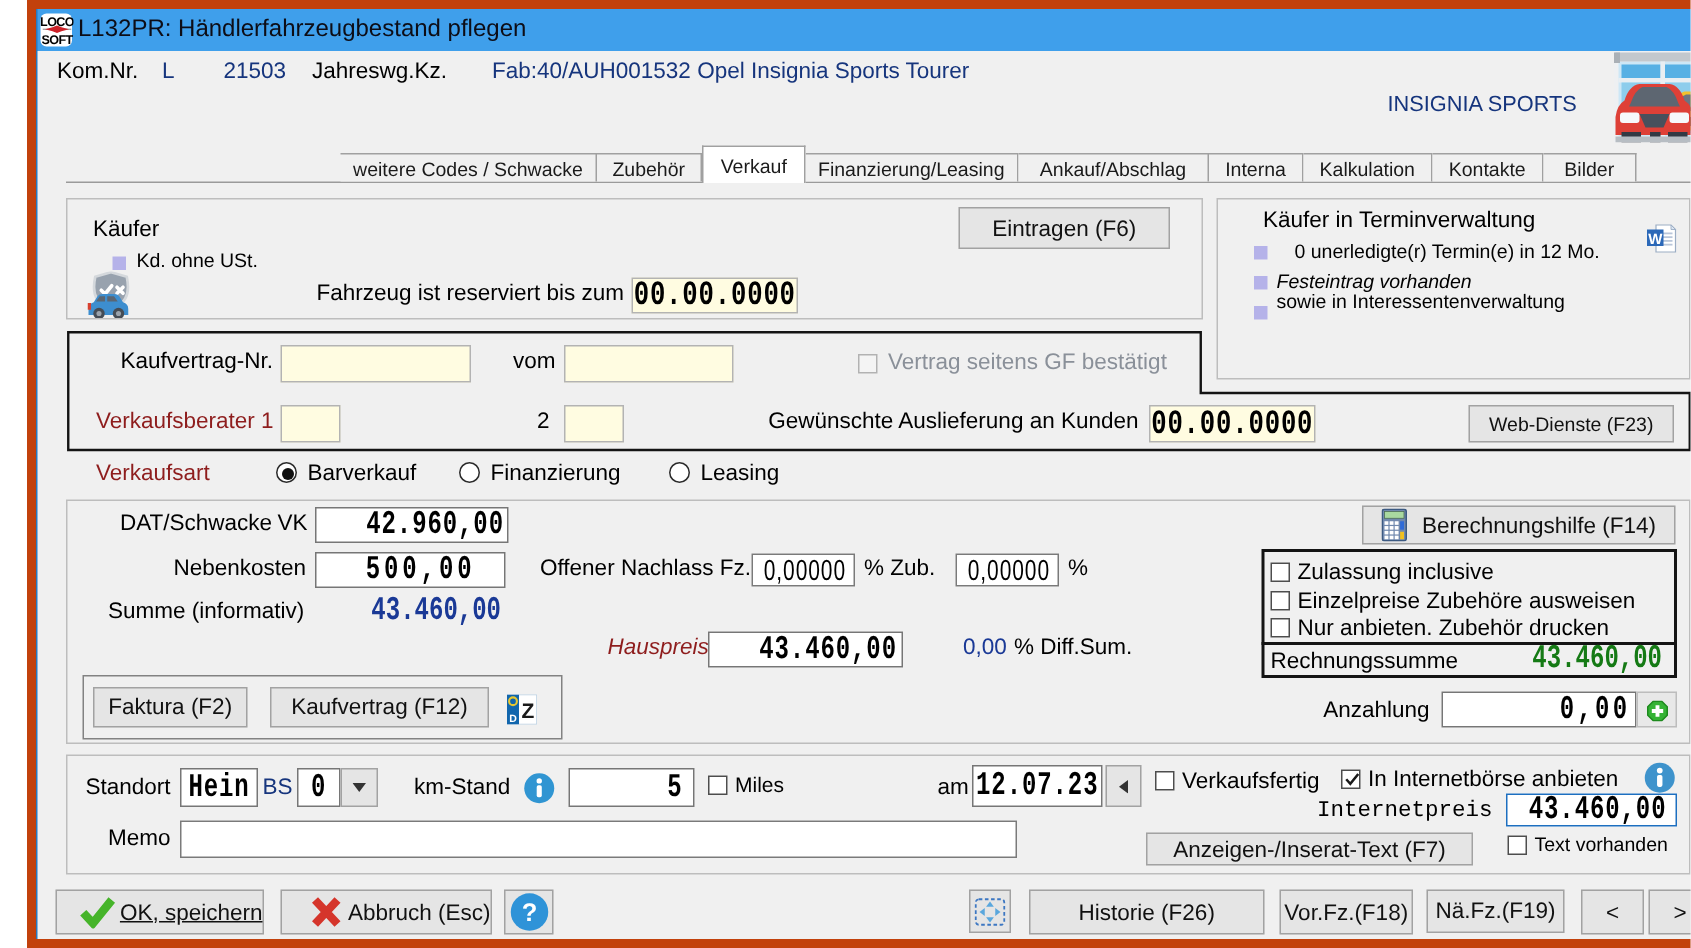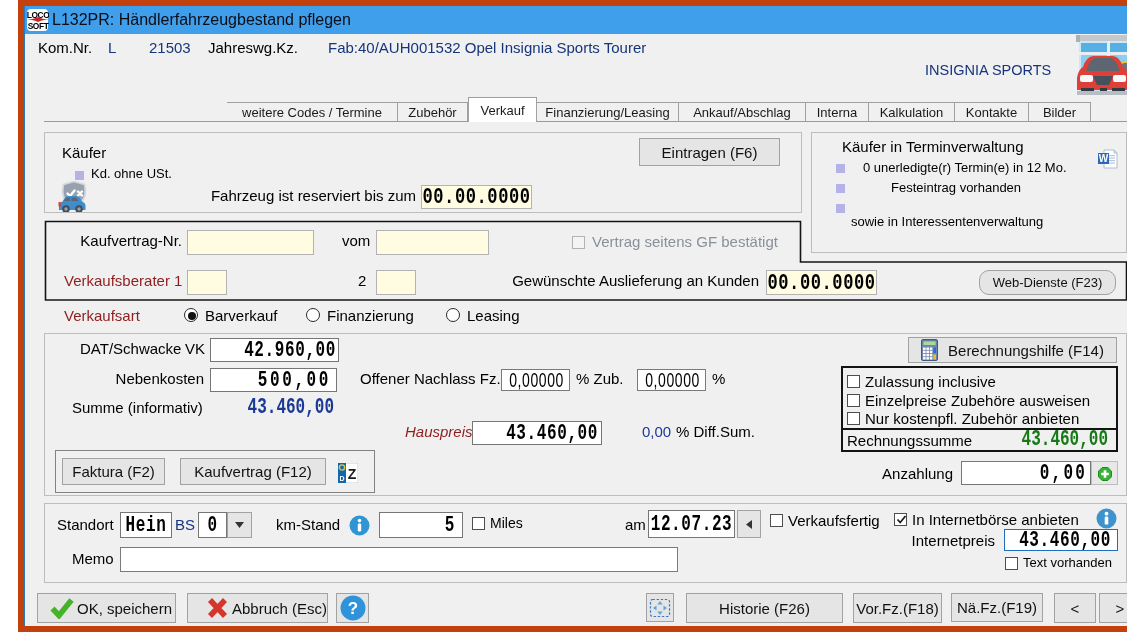--- a/index.html
+++ b/index.html
@@ -76,21 +76,21 @@
     <rect x="37" y="41" width="13" height="7" rx="2" fill="#f6f8fa"></rect>
     <path d="M17,42 L37,42 L33,51 L21,51 Z" fill="#48505c"></path>
     <rect x="5" y="54" width="13" height="7" fill="#333a44"></rect>
     <rect x="36" y="54" width="13" height="7" fill="#333a44"></rect>
     <rect x="24" y="54" width="7" height="7" fill="#333a44"></rect>
     <rect x="1" y="57" width="63" height="4" fill="#b7bdc3"></rect>
   </svg>
 
   <div class="abs" style="left:20px;top:115px;width:1086px;height:1px;background:#9a9a9a;"></div>
 
-  <div class="abs tabI" style="left:203px;top:96px;width:171px;">weitere Codes / Termine</div>
+  <div class="abs tabI" style="left:203px;top:96px;width:171px;">weitere Codes / Schwacke</div>
   <div class="abs tabI" style="left:374px;top:96px;width:70px;">Zubehör</div>
   <div class="abs tabA" style="left:444px;top:91px;width:69px;">Verkauf</div>
   <div class="abs tabI" style="left:513px;top:96px;width:142px;">Finanzierung/Leasing</div>
   <div class="abs tabI" style="left:655px;top:96px;width:127px;">Ankauf/Abschlag</div>
   <div class="abs tabI" style="left:782px;top:96px;width:63px;">Interna</div>
   <div class="abs tabI" style="left:845px;top:96px;width:86px;">Kalkulation</div>
   <div class="abs tabI" style="left:931px;top:96px;width:74px;">Kontakte</div>
   <div class="abs tabI" style="left:1005px;top:96px;width:62px;">Bilder</div>
 
   <div class="gbox" style="left:20px;top:126px;width:758px;height:81px;"></div>
@@ -126,61 +126,61 @@
     <rect x="8" y="6" width="9" height="1.2" fill="#b9c6da"></rect>
     <rect x="8" y="8.5" width="9" height="1.2" fill="#b9c6da"></rect>
     <rect x="8" y="11" width="9" height="1.2" fill="#b9c6da"></rect>
     <rect x="8" y="13.5" width="9" height="1.2" fill="#b9c6da"></rect>
     <rect x="0" y="4" width="11" height="11" fill="#2b68b8"></rect>
     <text x="5.5" y="13.4" text-anchor="middle" font-family="Liberation Sans" font-size="10" font-weight="bold" fill="#fff">W</text>
   </svg>
   <div class="sq" style="left:812px;top:158px;"></div>
   <div class="lbl s13" style="left:839px;top:154px;height:14px;">0 unerledigte(r) Termin(e) in 12 Mo.</div>
   <div class="sq" style="left:812px;top:178px;"></div>
-  <div class="lbl s13" style="left:867px;top:174px;height:14px;">Festeintrag vorhanden</div>
+  <div class="lbl s13" style="left:827px;top:174px;height:14px;font-style:italic;">Festeintrag vorhanden</div>
   <div class="sq" style="left:812px;top:198px;"></div>
-  <div class="lbl s13" style="left:827px;top:208px;height:14px;">sowie in Interessentenverwaltung</div>
+  <div class="lbl s13" style="left:827px;top:187px;height:14px;">sowie in Interessentenverwaltung</div>
 
   <svg class="abs" style="left:19px;top:213px;" width="1088" height="86" viewBox="0 0 1088 86">
     <path d="M2.5,2.5 L757.5,2.5 L757.5,43 L1083.5,43 L1083.5,81 L2.5,81 Z" fill="none" stroke="#141414" stroke-width="1.6"></path>
   </svg>
   <div class="lbl r" style="left:55px;top:226px;width:103px;height:16px;">Kaufvertrag-Nr.</div>
   <div class="yinp" style="left:163px;top:224px;width:127px;height:25px;"></div>
   <div class="lbl" style="left:318px;top:226px;height:16px;">vom</div>
   <div class="yinp" style="left:352px;top:224px;width:113px;height:25px;"></div>
   <div class="cb" style="left:548px;top:230px;border-color:#b2b2b2;background:#f4f4f4;"></div>
   <div class="lbl" style="left:568px;top:227px;height:16px;color:#8a9099;">Vertrag seitens GF bestätigt</div>
 
   <div class="lbl dred" style="left:40px;top:266px;height:16px;">Verkaufsberater 1</div>
   <div class="yinp" style="left:163px;top:264px;width:40px;height:25px;"></div>
   <div class="lbl" style="left:334px;top:266px;height:16px;">2</div>
   <div class="yinp" style="left:352px;top:264px;width:40px;height:25px;"></div>
   <div class="lbl r" style="left:493px;top:266px;width:242px;height:16px;">Gewünschte Auslieferung an Kunden</div>
   <div class="yinp lbl mono" style="left:742px;top:264px;width:111px;height:25px;font-size:16px;justify-content:center;letter-spacing:0.5px;">
       <i class="tall dt">00.00.0000</i>
     </div>
-  <div class="btn s13" style="left:955px;top:264px;width:137px;height:25px;font-size:13px;border-radius:10px;">Web-Dienste (F23)</div>
+  <div class="btn s13" style="left:955px;top:264px;width:137px;height:25px;font-size:13px;">Web-Dienste (F23)</div>
 
   <div class="lbl dred" style="left:40px;top:301px;height:16px;">Verkaufsart</div>
   <div class="radio" style="left:160px;top:302px;"></div>
   <div class="abs" style="left:164px;top:306px;width:8px;height:8px;border-radius:50%;background:#111;"></div>
   <div class="lbl" style="left:181px;top:301px;height:16px;">Barverkauf</div>
   <div class="radio" style="left:282px;top:302px;"></div>
   <div class="lbl" style="left:303px;top:301px;height:16px;">Finanzierung</div>
   <div class="radio" style="left:422px;top:302px;"></div>
   <div class="lbl" style="left:443px;top:301px;height:16px;">Leasing</div>
 
   <div class="gbox" style="left:20px;top:327px;width:1083px;height:163px;"></div>
   <div class="lbl" style="left:56px;top:334px;height:16px;">DAT/Schwacke</div>
   <div class="lbl r" style="left:140px;top:334px;width:41px;height:16px;">VK</div>
   <div class="inp" style="left:186px;top:332px;width:129px;height:24px;padding-right:2px;">
       <i>42.960,00</i>
     </div>
   <div class="lbl r" style="left:92px;top:364px;width:88px;height:16px;">Nebenkosten</div>
-  <div class="inp" style="left:186px;top:362px;width:127px;height:24px;padding-right:5px;letter-spacing:2.6px;align-items:center;">
+  <div class="inp" style="left:186px;top:362px;width:127px;height:24px;padding-right:19px;letter-spacing:2.6px;align-items:center;">
       <i>500,00</i>
     </div>
   <div class="lbl" style="left:336px;top:364px;height:16px;">Offener Nachlass Fz.</div>
   <div class="inp" style="left:477px;top:363px;width:69px;height:22px;padding-right:5px;font-family:'Liberation Sans';font-weight:normal;font-size:14px;border-color:#7a7a7a;">
       <i>0,00000</i>
     </div>
   <div class="lbl" style="left:552px;top:364px;height:16px;">% Zub.</div>
   <div class="inp" style="left:613px;top:363px;width:69px;height:22px;padding-right:5px;font-family:'Liberation Sans';font-weight:normal;font-size:14px;border-color:#7a7a7a;">
       <i>0,00000</i>
     </div>
@@ -219,21 +219,21 @@
     </svg>
     Berechnungshilfe (F14)
   </div>
 
   <div class="abs" style="left:817px;top:360px;width:277px;height:86px;border:2px solid #141414;"></div>
   <div class="cb" style="left:823px;top:369px;"></div>
   <div class="lbl" style="left:841px;top:368px;height:15px;">Zulassung inclusive</div>
   <div class="cb" style="left:823px;top:388px;"></div>
   <div class="lbl" style="left:841px;top:387px;height:15px;">Einzelpreise Zubehöre ausweisen</div>
   <div class="cb" style="left:823px;top:406px;"></div>
-  <div class="lbl" style="left:841px;top:405px;height:15px;">Nur kostenpfl. Zubehör anbieten</div>
+  <div class="lbl" style="left:841px;top:405px;height:15px;">Nur anbieten. Zubehör drucken</div>
   <div class="abs" style="left:817px;top:422px;width:277px;height:2px;background:#141414;"></div>
   <div class="lbl" style="left:823px;top:426px;height:16px;">Rechnungssumme</div>
   <div class="lbl mono r" style="left:950px;top:425px;width:134px;height:16px;font-size:16px;color:#157a15;">
       <i class="tall">43.460,00</i>
     </div>
 
   <div class="lbl r" style="left:845px;top:459px;width:84px;height:16px;">Anzahlung</div>
   <div class="inp" style="left:937px;top:455px;width:130px;height:24px;padding-right:3px;letter-spacing:2.2px;">
       <i>0,00</i>
     </div>
@@ -293,30 +293,31 @@
   <div class="cb" style="left:870px;top:507px;"></div>
   <svg class="abs" style="left:871px;top:507px;" width="13" height="13" viewBox="0 0 13 13">
     <path d="M2.5,6.5 L5.2,9.5 L10.5,3" stroke="#1a1a1a" stroke-width="1.7" fill="none"></path>
   </svg>
   <div class="lbl" style="left:888px;top:505px;height:16px;">In Internetbörse anbieten</div>
   <svg class="abs" style="left:1072px;top:502px;" width="21" height="21" viewBox="0 0 21 21">
     <circle cx="10.5" cy="10.5" r="10" fill="#3e93cc"></circle>
     <circle cx="10.5" cy="5.7" r="1.9" fill="#fff"></circle>
     <rect x="8.7" y="8.6" width="3.6" height="8" rx="1.2" fill="#fff"></rect>
   </svg>
-  <div class="lbl r" style="left:889px;top:526px;width:82px;height:16px;">Internetpreis</div>
+  <div class="lbl r" style="left:889px;top:526px;width:82px;height:16px;font-family:Liberation Mono, monospace;">Internetpreis</div>
   <div class="inp" style="left:980px;top:523px;width:114px;height:22px;padding-right:6px;border:1.5px solid #1d6fc0;">
       <i>43.460,00</i>
     </div>
   <div class="lbl" style="left:48px;top:544px;height:16px;">Memo</div>
   <div class="abs" style="left:96px;top:541px;width:558px;height:25px;background:#fff;border:1px solid #7a7a7a;"></div>
+  <div class="btn" style="left:740px;top:549px;width:218px;height:22px;">Anzeigen-/Inserat-Text (F7)</div>
   <div class="cb" style="left:981px;top:551px;"></div>
   <div class="lbl s13" style="left:999px;top:549px;height:14px;">Text vorhanden</div>
 
-  <div class="btn" style="left:13px;top:587px;width:139px;height:30px;justify-content:center;padding-left:9px;">
+  <div class="btn" style="left:13px;top:587px;width:139px;height:30px;justify-content:flex-end;padding-left:9px;text-decoration:underline;">
     <svg width="24" height="22" viewBox="0 0 24 22" style="margin-right:3px;">
       <path d="M2.5,11.5 L9,18.5 L21.5,3" stroke="#46b42a" stroke-width="5.6" fill="none"></path>
     </svg>
     OK, speichern
   </div>
   <div class="btn" style="left:163px;top:587px;width:141px;height:30px;justify-content:flex-end;padding-left:11px;">
     <svg width="23" height="22" viewBox="0 0 23 22" style="margin-right:3px;">
       <path d="M4,3 L19,19 M19,3 L4,19" stroke="#d5352b" stroke-width="5.5"></path>
     </svg>
     Abbruch (Esc)

